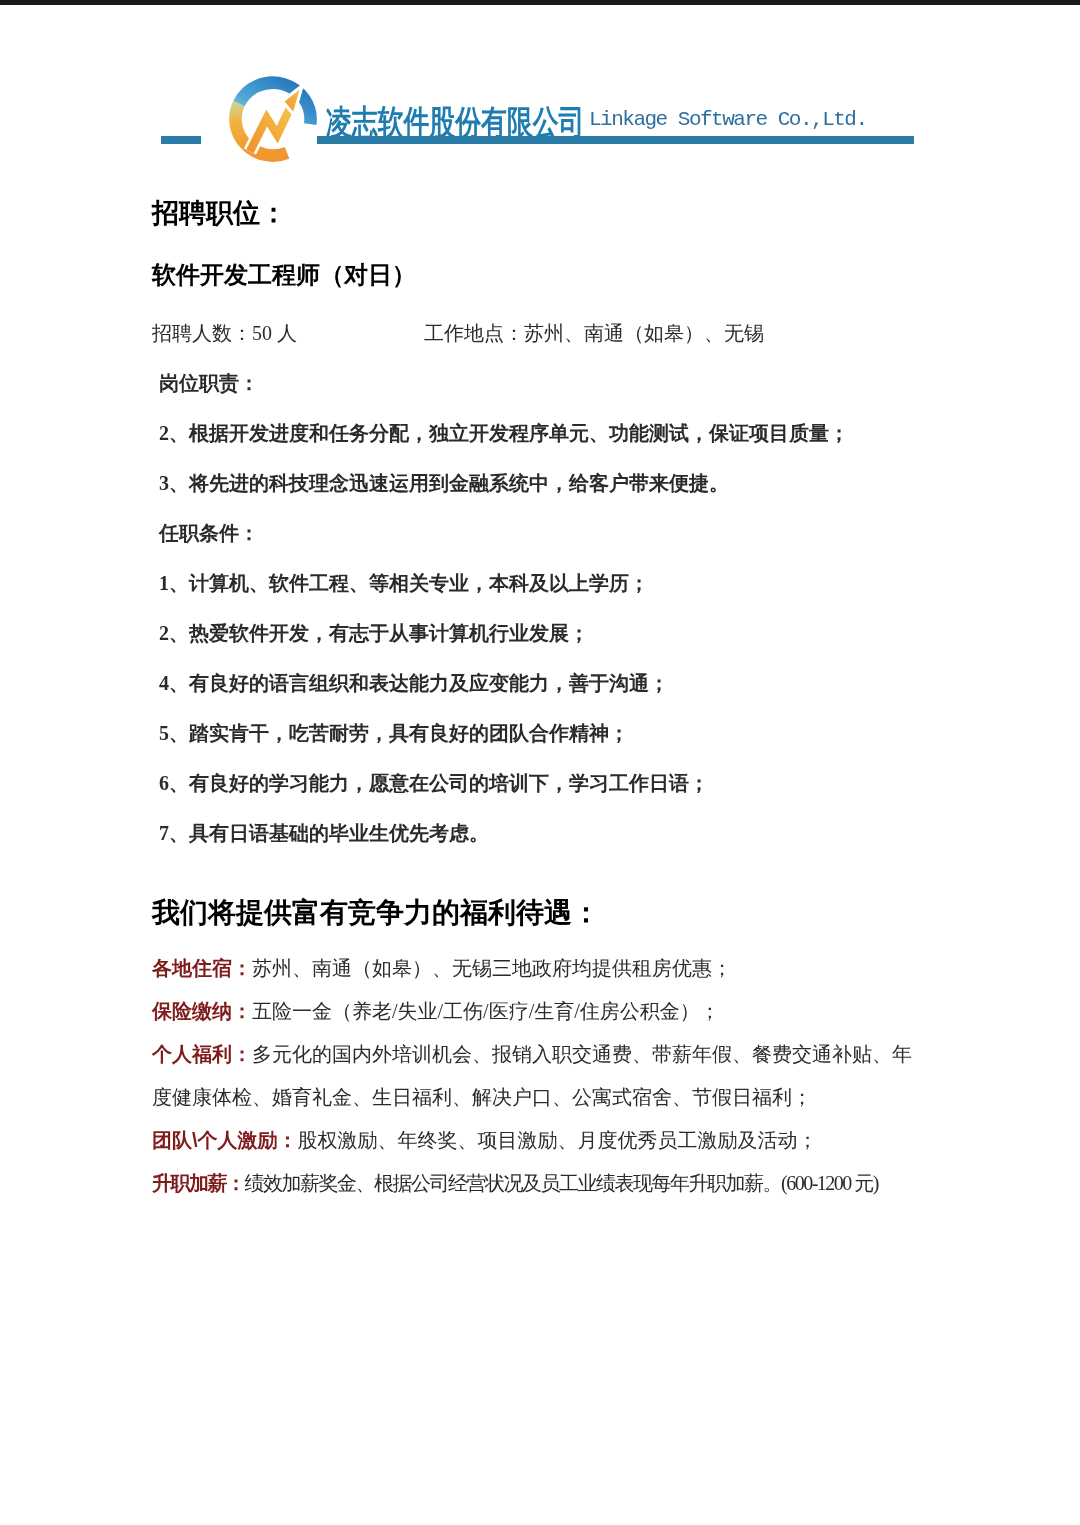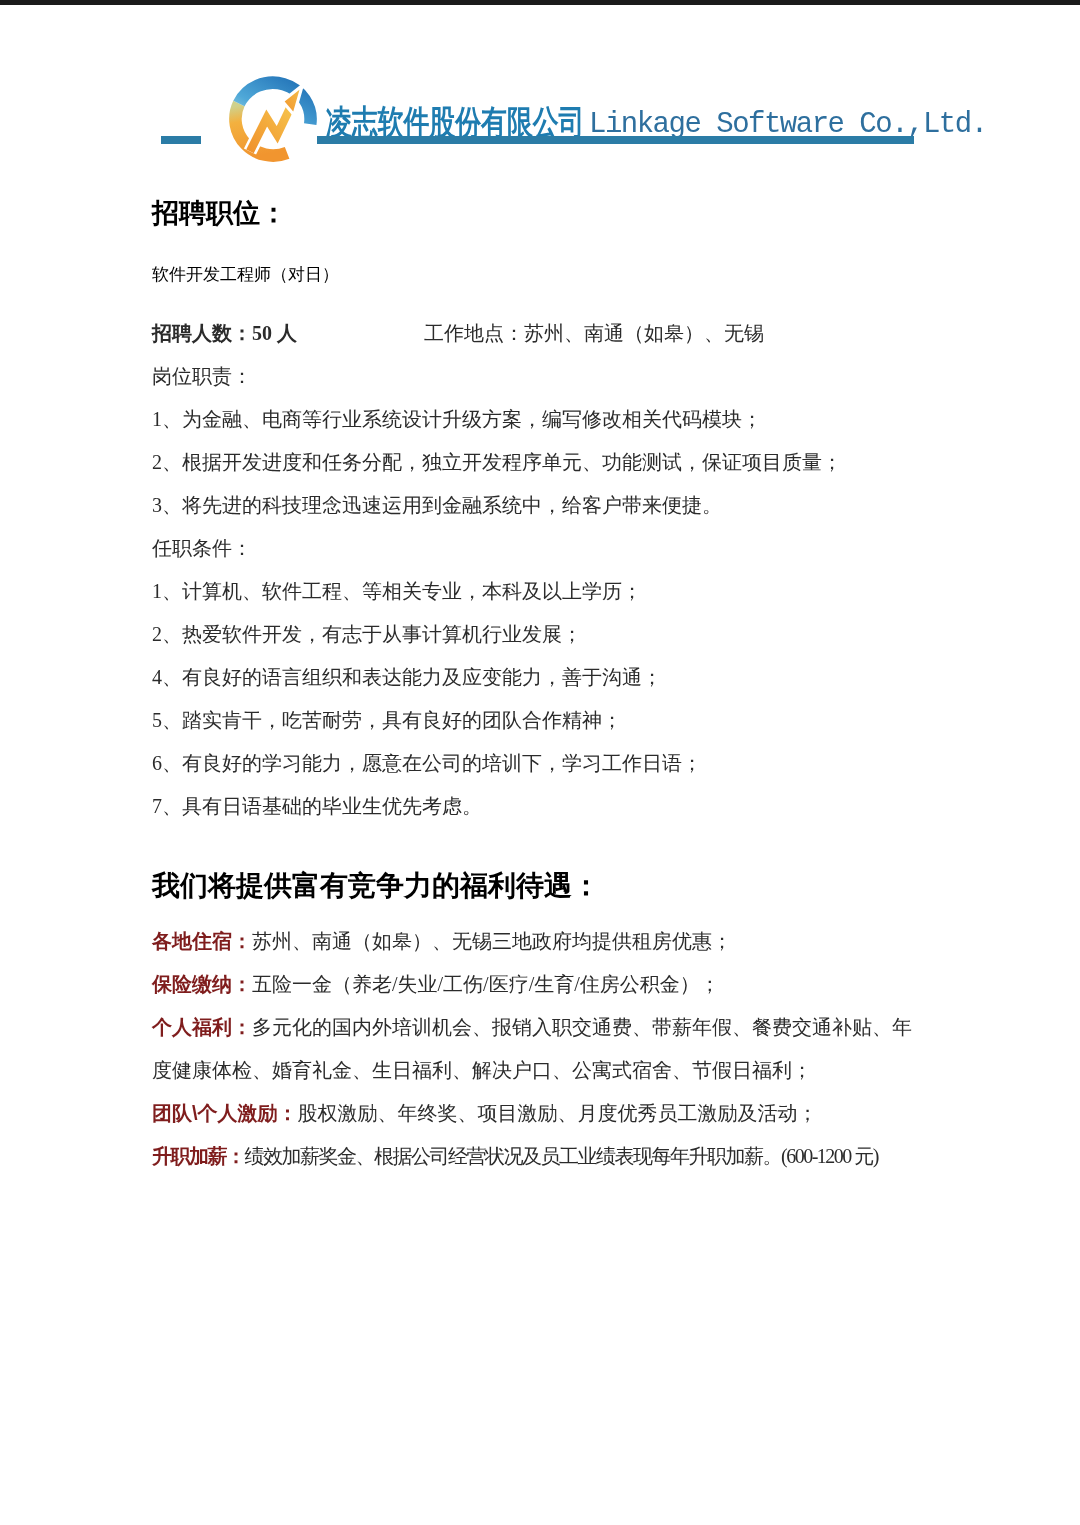--- a/index.html
+++ b/index.html
@@ -14,37 +14,37 @@
   .header-dash{position:absolute;left:161px;top:136px;width:40px;height:8px;background:#2b7ca6;}
   .header-rule{position:absolute;left:317px;top:136px;width:597px;height:8px;background:#2b7ca6;}
   .logo{position:absolute;left:227px;top:72px;width:92px;height:92px;}
   .company-cn{
     position:absolute;left:326px;top:100px;white-space:nowrap;
     font-family:"Liberation Sans",sans-serif;font-weight:bold;font-size:34px;
     color:#1e7cb0;transform:scaleX(0.76);transform-origin:0 0;
   }
   .company-en{
     position:absolute;left:589px;top:108px;white-space:nowrap;
-    font-family:"Liberation Mono",monospace;font-size:29px;letter-spacing:-1.5px;
+    font-family:"Liberation Mono",monospace;font-size:21px;letter-spacing:-1.5px;
     color:#2e6f9e;
   }
 
   
   .content{position:absolute;left:152px;top:198px;width:778px;font-size:20px;}
   .section-title{
     font-family:"Liberation Sans",sans-serif;font-weight:bold;color:#000;
     font-size:27px;line-height:30px;margin:0 0 36px 0;
   }
   .job-title{
-    font-family:"Liberation Sans",sans-serif;font-weight:normal;color:#000;
-    font-size:17px;line-height:22px;margin:0 0 26px 0;
+    font-family:"Liberation Sans",sans-serif;font-weight:bold;color:#000;
+    font-size:24px;line-height:22px;margin:0 0 26px 0;
   }
   .meta-row{display:flex;line-height:43px;margin:0;}
-  .meta-headcount{width:272px;flex:none;font-weight:bold;}
-  .body-line{margin:0;line-height:43px;}
+  .meta-headcount{width:272px;flex:none;}
+  .body-line{margin:7px;line-height:43px;font-weight:bold;}
   .benefits-title{
     font-family:"Liberation Sans",sans-serif;font-weight:bold;color:#000000;
     font-size:28px;line-height:34px;margin:41px 0 17px 0;
   }
   .benefit{margin:0;line-height:43px;}
   .benefit-label{
     font-family:"Liberation Sans",sans-serif;font-weight:bold;color:#7f1d1d;
   }
   .benefit.tight{letter-spacing:-1.5px;}
 </style>
@@ -92,21 +92,20 @@
   <div class="content">
     <h1 class="section-title">招聘职位：</h1>
     <h2 class="job-title">软件开发工程师（对日）</h2>
 
     <div class="meta-row">
       <span class="meta-headcount">招聘人数：50 人</span>
       <span class="meta-location">工作地点：苏州、南通（如皋）、无锡</span>
     </div>
 
     <p class="body-line">岗位职责：</p>
-    <p class="body-line">1、为金融、电商等行业系统设计升级方案，编写修改相关代码模块；</p>
     <p class="body-line">2、根据开发进度和任务分配，独立开发程序单元、功能测试，保证项目质量；</p>
     <p class="body-line">3、将先进的科技理念迅速运用到金融系统中，给客户带来便捷。</p>
 
     <p class="body-line">任职条件：</p>
     <p class="body-line">1、计算机、软件工程、等相关专业，本科及以上学历；</p>
     <p class="body-line">2、热爱软件开发，有志于从事计算机行业发展；</p>
     <p class="body-line">4、有良好的语言组织和表达能力及应变能力，善于沟通；</p>
     <p class="body-line">5、踏实肯干，吃苦耐劳，具有良好的团队合作精神；</p>
     <p class="body-line">6、有良好的学习能力，愿意在公司的培训下，学习工作日语；</p>
     <p class="body-line">7、具有日语基础的毕业生优先考虑。</p>

